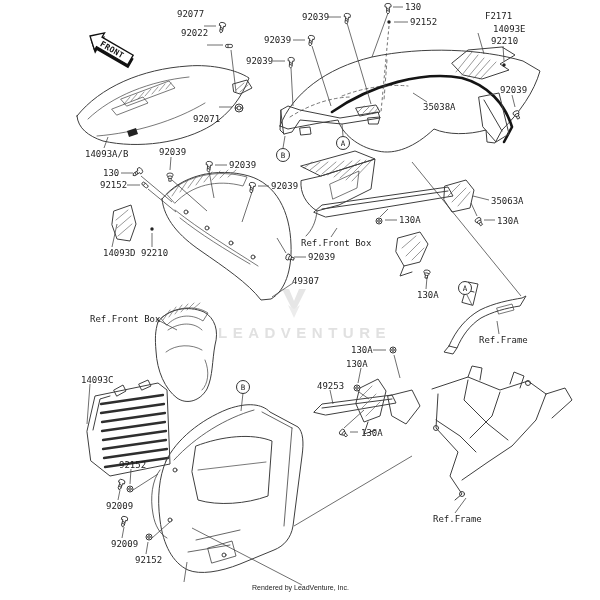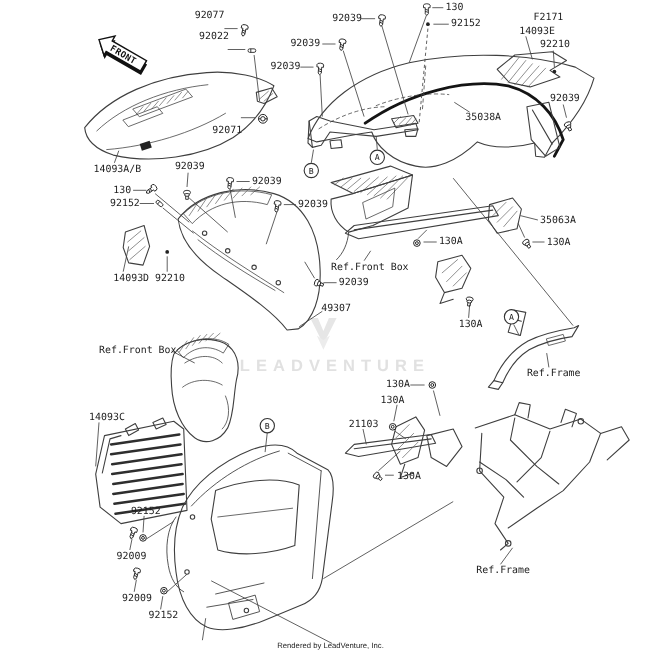--- a/index.html
+++ b/index.html
@@ -249,21 +249,21 @@
     </g>
   </svg>
 
   <div class="lbl" style="left:177px;top:9px">92077</div>
   <div class="lbl" style="left:181px;top:28px">92022</div>
   <div class="lbl" style="left:193px;top:114px">92071</div>
   <div class="lbl" style="left:302px;top:12px">92039</div>
   <div class="lbl" style="left:405px;top:2px">130</div>
   <div class="lbl" style="left:410px;top:17px">92152</div>
   <div class="lbl" style="left:485px;top:11px">F2171</div>
-  <div class="lbl" style="left:472px;top:24px">14093E</div>
+  <div class="lbl" style="left:493px;top:24px">14093E</div>
   <div class="lbl" style="left:491px;top:36px">92210</div>
   <div class="lbl" style="left:264px;top:35px">92039</div>
   <div class="lbl" style="left:246px;top:56px">92039</div>
   <div class="lbl" style="left:500px;top:85px">92039</div>
   <div class="lbl" style="left:423px;top:102px">35038A</div>
   <div class="lbl" style="left:85px;top:149px">14093A/B</div>
   <div class="lbl" style="left:159px;top:147px">92039</div>
   <div class="lbl" style="left:103px;top:168px">130</div>
   <div class="lbl" style="left:100px;top:180px">92152</div>
   <div class="lbl" style="left:229px;top:160px">92039</div>
@@ -272,21 +272,21 @@
   <div class="lbl" style="left:141px;top:248px">92210</div>
   <div class="lbl" style="left:308px;top:252px">92039</div>
   <div class="lbl" style="left:292px;top:276px">49307</div>
   <div class="lbl" style="left:90px;top:314px">Ref.Front Box</div>
   <div class="lbl" style="left:301px;top:238px">Ref.Front Box</div>
   <div class="lbl" style="left:491px;top:196px">35063A</div>
   <div class="lbl" style="left:399px;top:215px">130A</div>
   <div class="lbl" style="left:497px;top:216px">130A</div>
   <div class="lbl" style="left:417px;top:290px">130A</div>
   <div class="lbl" style="left:479px;top:335px">Ref.Frame</div>
-  <div class="lbl" style="left:317px;top:381px">21103</div>
+  <div class="lbl" style="left:317px;top:381px">49253</div>
   <div class="lbl" style="left:351px;top:345px">130A</div>
   <div class="lbl" style="left:346px;top:359px">130A</div>
   <div class="lbl" style="left:361px;top:428px">130A</div>
   <div class="lbl" style="left:433px;top:514px">Ref.Frame</div>
   <div class="lbl" style="left:81px;top:375px">14093C</div>
   <div class="lbl" style="left:119px;top:460px">92152</div>
   <div class="lbl" style="left:106px;top:501px">92009</div>
   <div class="lbl" style="left:111px;top:539px">92009</div>
   <div class="lbl" style="left:135px;top:555px">92152</div>
   <div class="lbl" style="left:171px;top:616px">14093</div>

